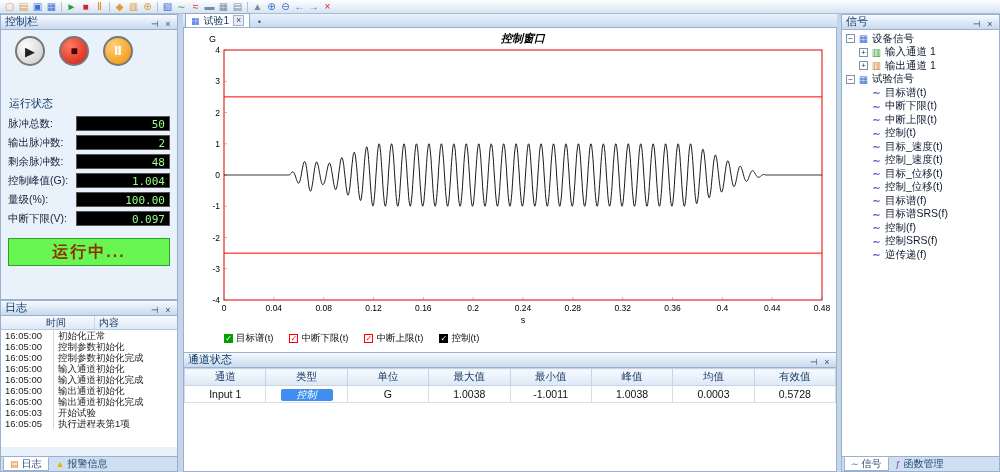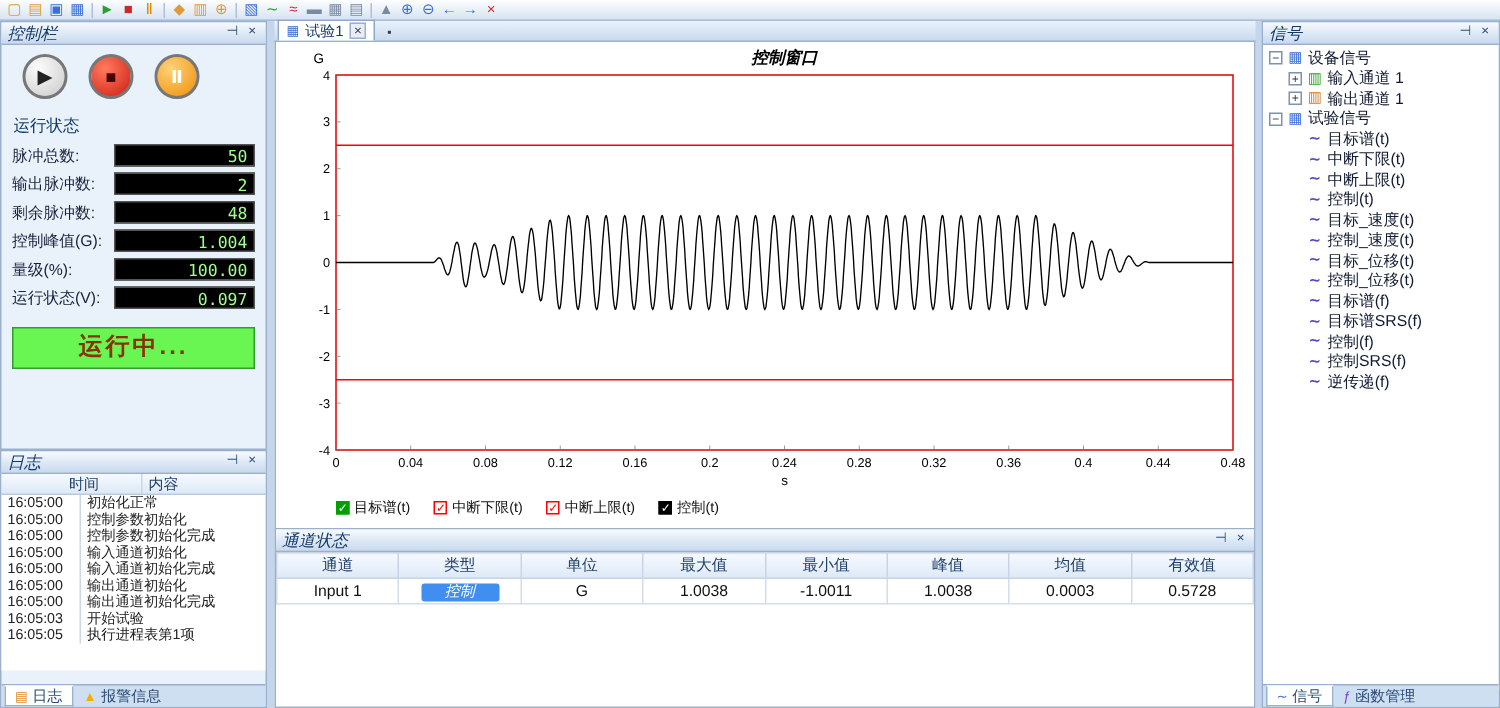--- a/index.html
+++ b/index.html
@@ -9,33 +9,33 @@
 
   
   #toolbar{position:absolute;left:0;top:0;width:1000px;height:14px;display:flex;align-items:center;
            padding:0 3px;box-sizing:border-box;gap:1px;
            background:linear-gradient(#fdfeff,#d7e3f2);border-bottom:1px solid #aabdd6;}
   .tbi{width:13px;height:12px;line-height:12px;text-align:center;font-size:10px;cursor:default;}
   .tsep{width:1px;height:10px;background:#afc0d6;margin:0 2px;}
 
   
   .panel{position:absolute;background:#e9f1fb;border:1px solid #9ab0cc;box-sizing:border-box;}
-  .ptitle{height:14px;display:flex;align-items:flex-start;padding:0 4px;font-size:11px;color:#123a66;
-          background:linear-gradient(#f6fafe,#c8d9ee);border-bottom:1px solid #9ab0cc;font-style:italic;}
+  .ptitle{height:14px;display:flex;align-items:flex-end;padding:0 4px;font-size:11px;color:#123a66;
+          background:linear-gradient(#f6fafe,#c8d9ee);border-bottom:1px solid #9ab0cc;}
   .pbtns{margin-left:auto;display:flex;gap:3px;}
   .pbtns span{width:10px;height:10px;line-height:10px;text-align:center;font-size:9px;color:#33507a;}
 
   
   #ctl-buttons{display:flex;gap:14px;padding:6px 0 4px 14px;}
   .cbtn{width:30px;height:30px;border-radius:50%;border:2px solid #777;display:flex;align-items:center;
         justify-content:center;font-weight:bold;box-sizing:border-box;}
   .cbtn.play{background:radial-gradient(circle at 35% 30%,#fcfcfc,#c9c9c9);color:#222;font-size:13px;}
   .cbtn.stop{background:radial-gradient(circle at 35% 30%,#ff7a60,#cf1d10);color:#4a0400;font-size:12px;}
   .cbtn.pause{background:radial-gradient(circle at 35% 30%,#ffd27a,#ef8e06);color:#fff;font-size:12px;}
-  #status-title{padding:6px 8px 3px;color:#123a66;}
+  #status-title{padding:6px 8px 3px;color:#123a66;margin-top:20px;}
   .frow{display:flex;align-items:center;height:19px;padding:0 7px;}
   .flabel{flex:1;font-size:10.5px;color:#17213a;}
   .fvalue{width:94px;height:15px;line-height:13px;box-sizing:border-box;background:#000;color:#9dff8a;
           font-family:"DejaVu Sans Mono",monospace;font-size:11px;text-align:right;
           padding:1px 4px;border:1px solid #555;}
   #running{margin:10px 7px 0;height:26px;line-height:26px;text-align:center;background:#69f653;
            border:1px solid #2f9e2f;color:#8b3000;font-size:16px;font-weight:bold;letter-spacing:2px;}
 
   
   #log-head{display:flex;height:13px;background:linear-gradient(#f6faff,#dde9f7);
@@ -150,21 +150,21 @@
         </div>
         <div class="frow">
           <span class="flabel">控制峰值(G):</span>
           <span class="fvalue">1.004</span>
         </div>
         <div class="frow">
           <span class="flabel">量级(%):</span>
           <span class="fvalue">100.00</span>
         </div>
         <div class="frow">
-          <span class="flabel">运行状态(V):</span>
+          <span class="flabel">中断下限(V):</span>
           <span class="fvalue">0.097</span>
         </div>
       </div>
     <div id="running">运行中...</div>
   </div>
 
   <div class="panel" style="left:0;top:300px;width:178px;height:172px;">
     <div class="ptitle">
       <span>日志</span>
       <span class="pbtns">

